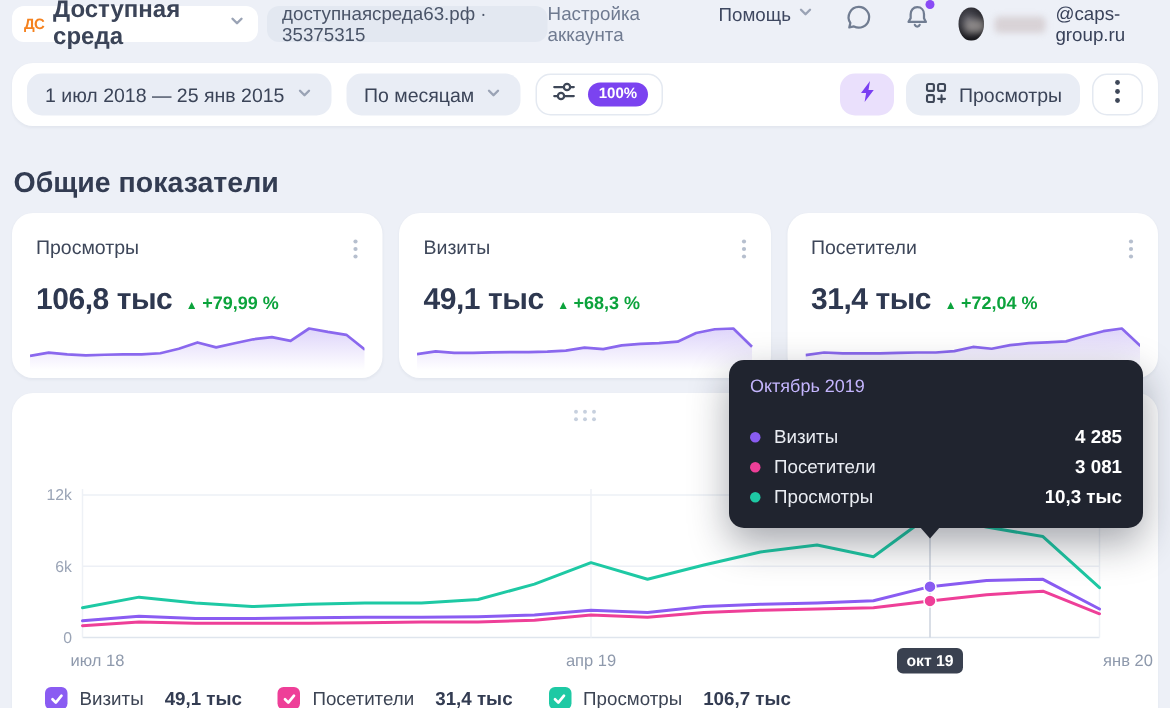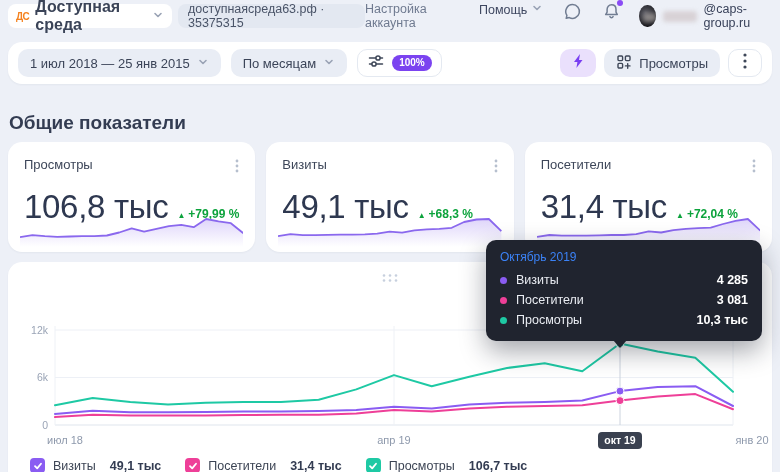--- a/index.html
+++ b/index.html
@@ -37,40 +37,40 @@
   
   .section-title { position:absolute; top:112px; left:9px; font-size:19px; font-weight:700; color:#333c52; }
 
   
   .metrics { position:absolute; top:142px; left:8px; right:8px; display:flex; gap:11px; }
   .metric-card { flex:1; height:110px; background:#fff; border-radius:14px; position:relative; padding:15px 14px 0 16px; box-shadow:0 1px 2px rgba(45,55,85,.05); overflow:hidden; }
   .mc-head { display:flex; align-items:flex-start; }
   .mc-title { font-size:13px; color:#3d4659; }
   .mc-kebab { margin-left:auto; color:#b6bfce; cursor:pointer; padding:2px; }
   .mc-valuerow { display:flex; align-items:baseline; gap:9px; margin-top:9px; }
-  .mc-value { font-size:33px; font-weight:400; color:#2e3850; letter-spacing:-0.3px; }
+  .mc-value { font-size:20px; font-weight:700; color:#2e3850; letter-spacing:-0.3px; }
   .mc-delta { color:#0ca33c; font-size:12px; font-weight:600; display:flex; align-items:baseline; gap:3px; }
   .tri { font-size:8px; }
   .spark { position:absolute; left:12px; right:12px; bottom:5px; height:34px; width:calc(100% - 24px); }
 
   
   .chart-card { position:absolute; top:262px; left:8px; right:8px; height:240px; background:#fff; border-radius:14px; box-shadow:0 1px 2px rgba(45,55,85,.05); }
   .drag-handle { position:absolute; top:7px; left:50%; transform:translateX(-50%); cursor:grab; }
   .chart-title { position:absolute; top:22px; left:22px; font-size:15px; font-weight:700; color:#333c52; }
   .traffic-chart { position:absolute; top:0; left:0; }
   .legend { position:absolute; top:196px; left:22px; display:flex; align-items:center; gap:24px; font-size:12.5px; }
   .legend-item { display:flex; align-items:center; gap:8px; cursor:pointer; }
   .cbx { width:15px; height:15px; border-radius:4px; display:flex; align-items:center; justify-content:center; }
   .l-label { color:#3c4454; }
   .l-value { font-weight:700; color:#333c52; margin-left:6px; }
 
   
   .tooltip { position:absolute; left:486px; top:240px; width:276px; background:#20242f; border-radius:10px; padding:10px 14px 11px; box-shadow:0 10px 26px rgba(18,24,40,.38); z-index:50; }
   .tooltip::after { content:""; position:absolute; bottom:-7px; left:127px; border:7px solid transparent; border-bottom:none; border-top:8px solid #20242f; }
-  .tt-title { color:#3b82f6; font-size:12px; margin-bottom:6px; }
+  .tt-title { color:#c4b5fd; font-size:12px; margin-bottom:17px; }
   .tt-row { display:flex; align-items:center; gap:9px; height:20px; font-size:12.5px; }
   .tt-dot { width:7px; height:7px; border-radius:50%; flex:0 0 auto; }
   .tt-label { color:#e9ecf2; }
   .tt-value { margin-left:auto; color:#fff; font-weight:700; }
 </style>
 </head>
 <body>
 
 <div class="screen">
 

